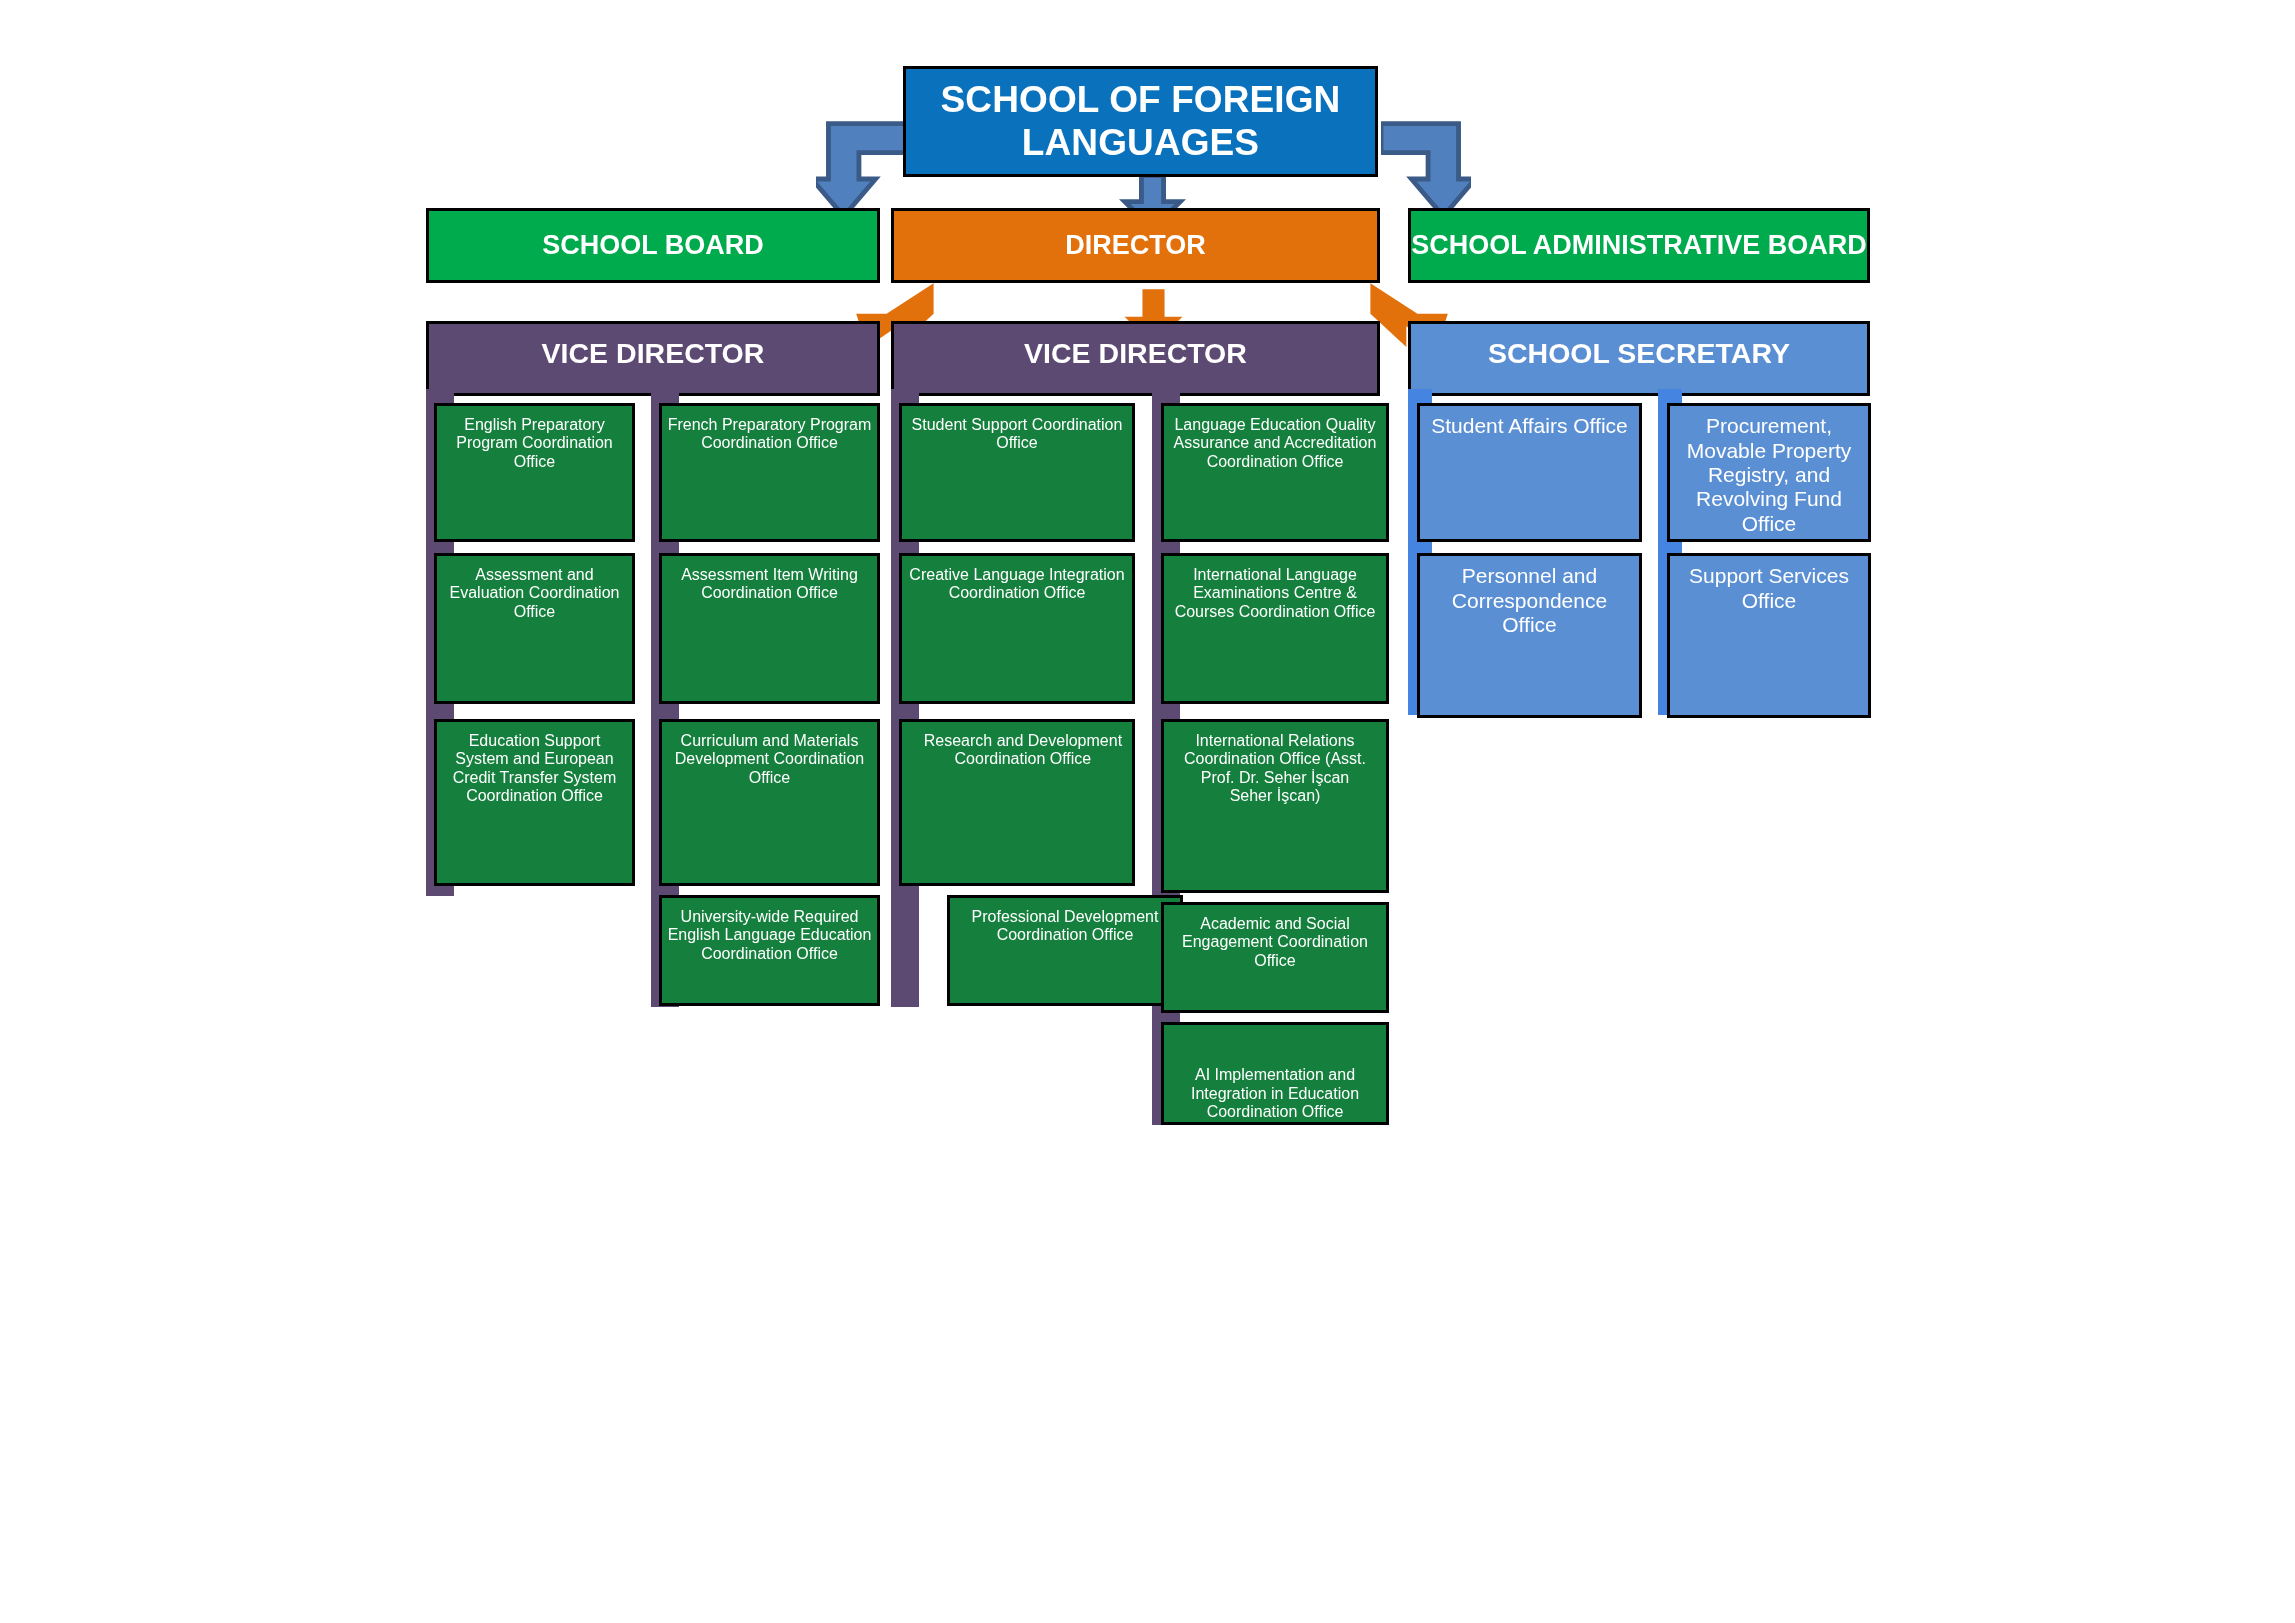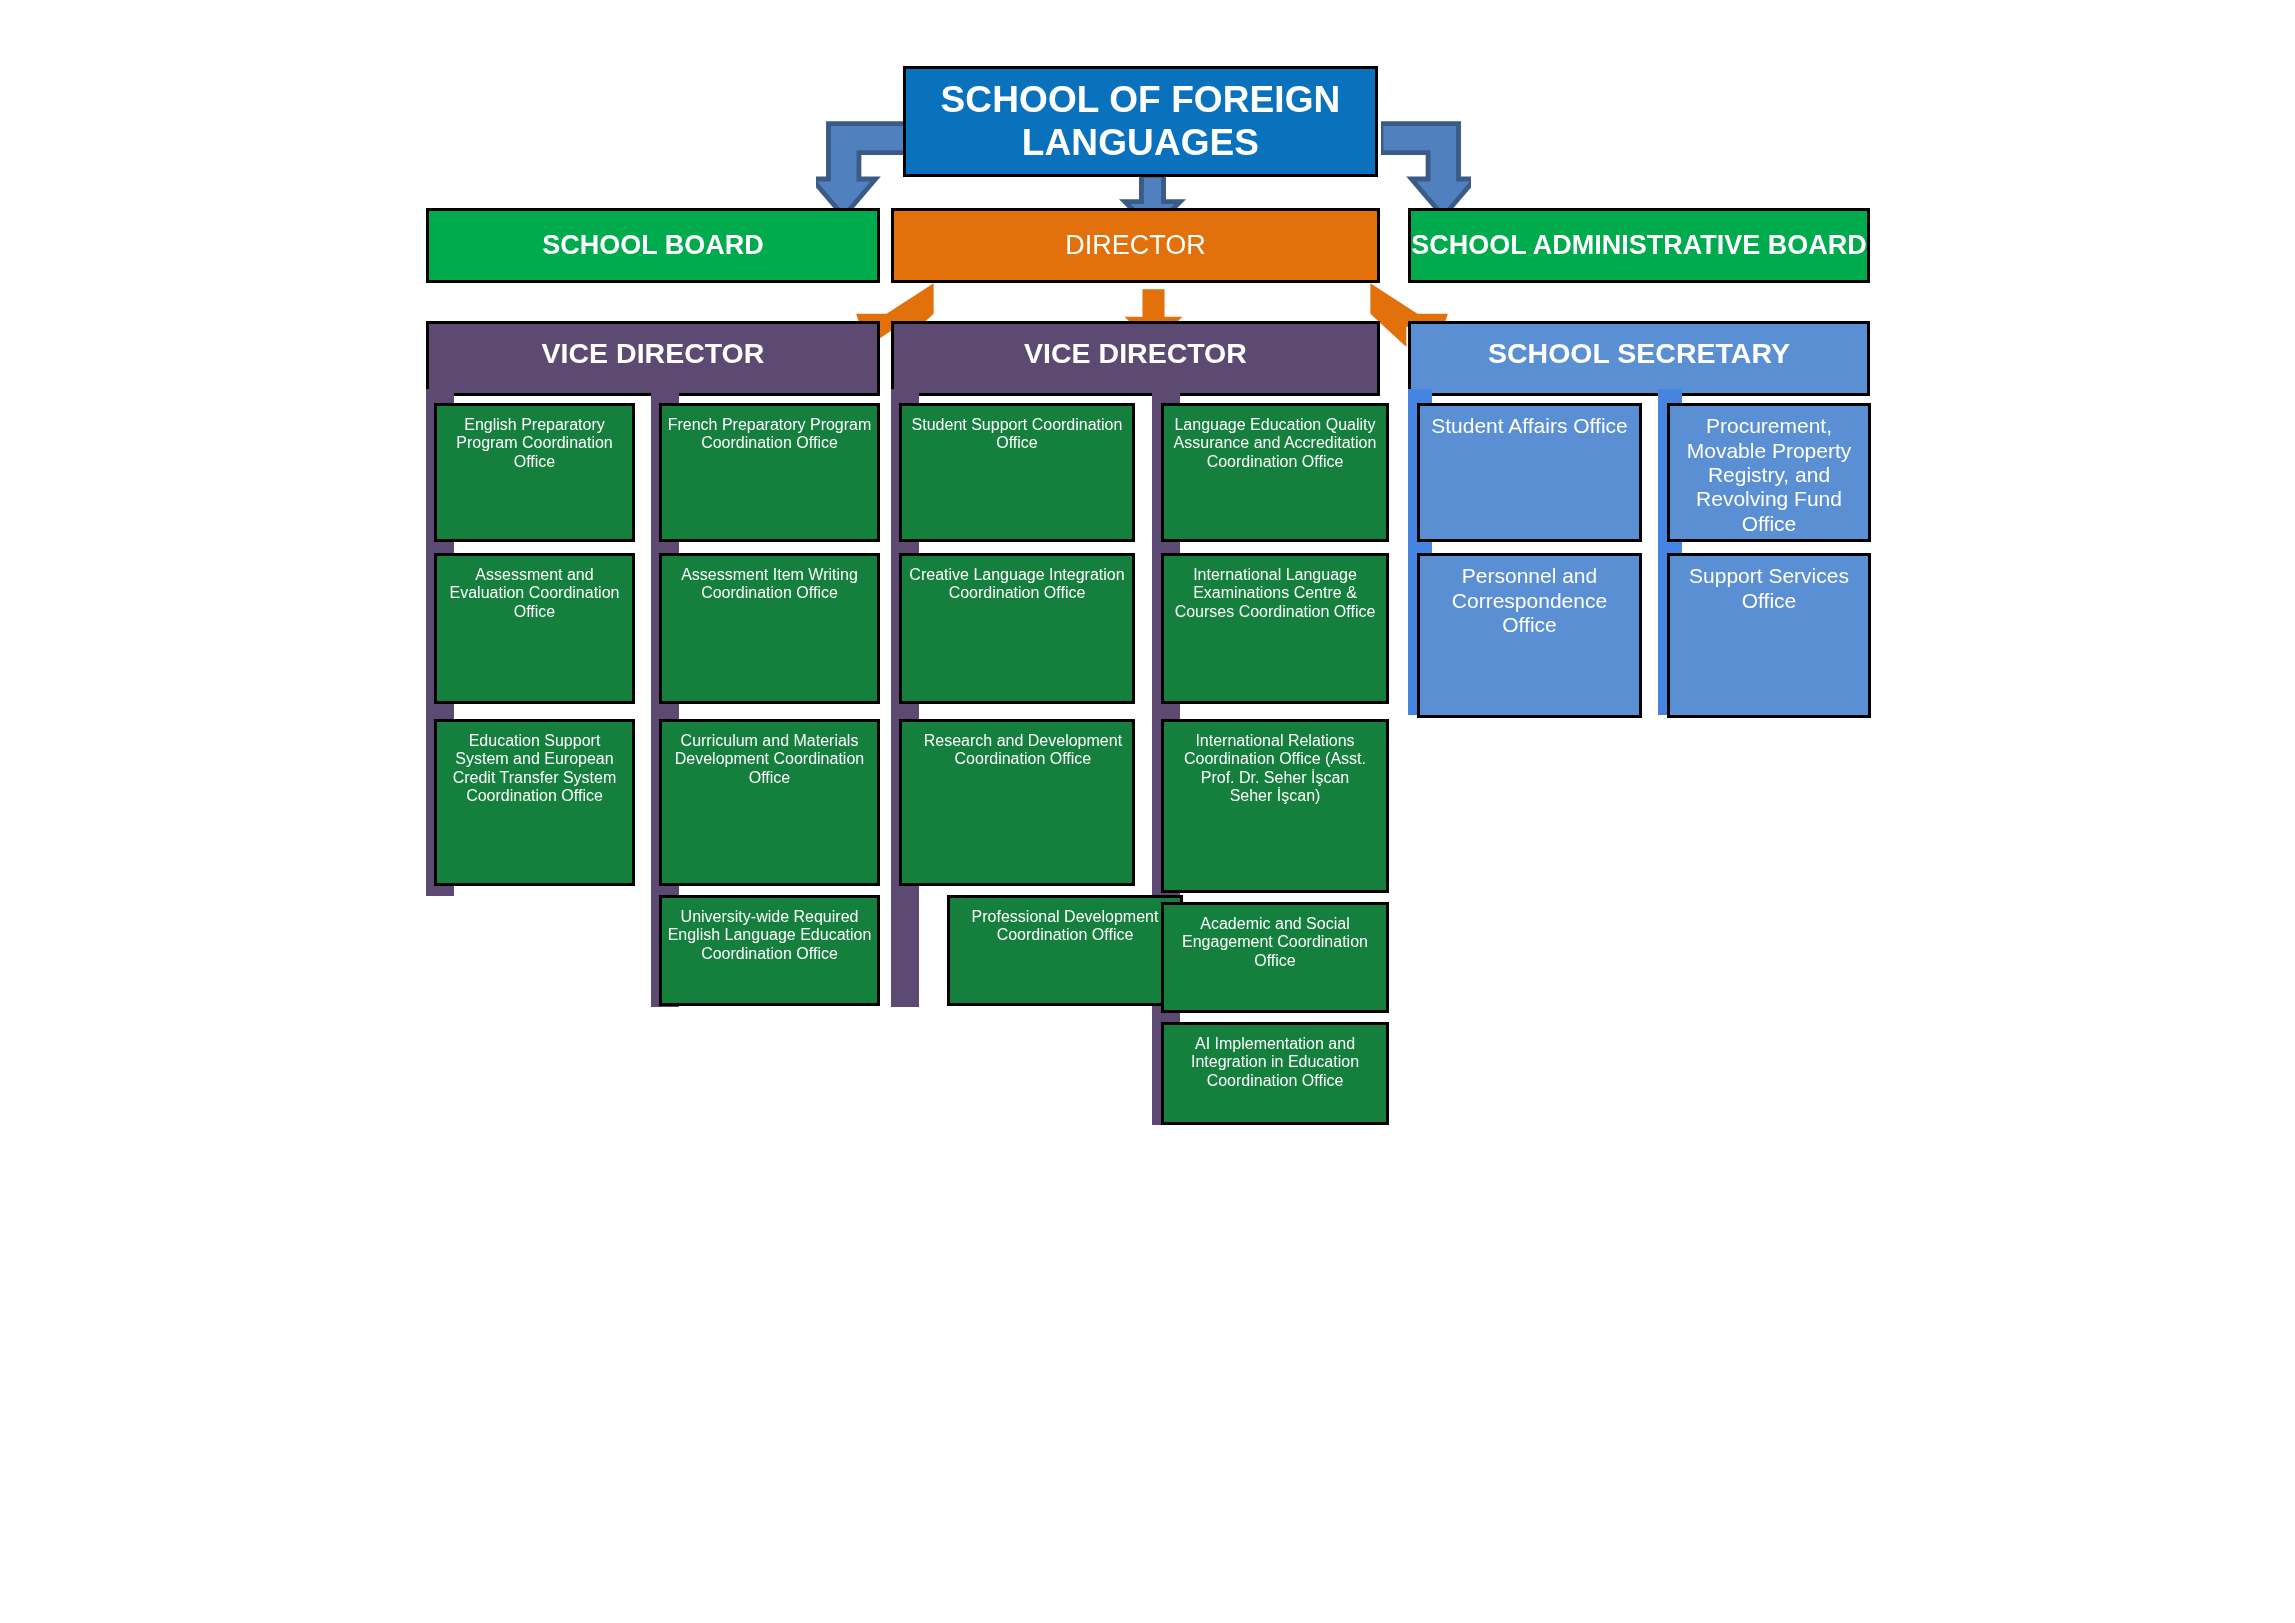--- a/index.html
+++ b/index.html
@@ -8,21 +8,21 @@
 
   .box{position:absolute;box-sizing:border-box;border:3.5px solid #000;
        display:flex;align-items:flex-start;justify-content:center;
        color:#fff;text-align:center;line-height:1.16;}
   .box .txt{display:block;width:100%;}
 
   
   .t-root{background:#0A72BC;border-color:#000;font-weight:bold;font-size:37px;
           align-items:center;letter-spacing:0.1px;}
   .t-green{background:#00AB4E;font-weight:bold;font-size:27px;align-items:center;}
-  .t-orange{background:#E2700B;font-weight:normal;font-size:27px;align-items:center;}
+  .t-orange{background:#E2700B;font-weight:bold;font-size:27px;align-items:center;}
   .t-purplehead{background:#5C4A73;font-weight:bold;font-size:28.5px;padding-top:12.5px;}
   .t-bluehead{background:#5B8FD4;font-weight:bold;font-size:28.5px;padding-top:12.5px;}
   .t-purple{background:#15803d;font-size:16px;padding-top:9.7px;padding-left:4.2px;padding-right:4.2px;}
   .t-blue{background:#5B8FD4;font-size:21px;padding-top:8.3px;padding-left:4.2px;padding-right:4.2px;}
 
   
   .spine{position:absolute;}
   .spine-purple{background:#5C4A73;}
   .spine-blue{background:#4584E0;}
 
@@ -150,21 +150,21 @@
   <div class="box t-purple" style="left:1161px;top:553px;width:228px;height:151px;">
     <span class="txt">International Language Examinations Centre &amp; Courses Coordination Office</span>
   </div>
   <div class="box t-purple" style="left:1161px;top:719px;width:228px;height:174px;">
     <span class="txt" style="white-space:pre-line;">International Relations Coordination Office (Asst. Prof. Dr. Seher İşcan
 Seher İşcan)</span>
   </div>
   <div class="box t-purple" style="left:1161px;top:902px;width:228px;height:111px;">
     <span class="txt">Academic and Social Engagement Coordination Office</span>
   </div>
-  <div class="box t-purple" style="left:1161px;top:1022px;width:228px;height:103px;">
+  <div class="box t-purple" style="left:1161px;top:1022px;width:228px;height:103px;align-items:flex-end;">
     <span class="txt">AI Implementation and Integration in Education Coordination Office</span>
   </div>
 
   <div class="box t-blue" style="left:1417px;top:403px;width:225px;height:139px;">
     <span class="txt">Student Affairs Office</span>
   </div>
   <div class="box t-blue" style="left:1417px;top:553px;width:225px;height:165px;">
     <span class="txt">Personnel and Correspondence Office</span>
   </div>
 

